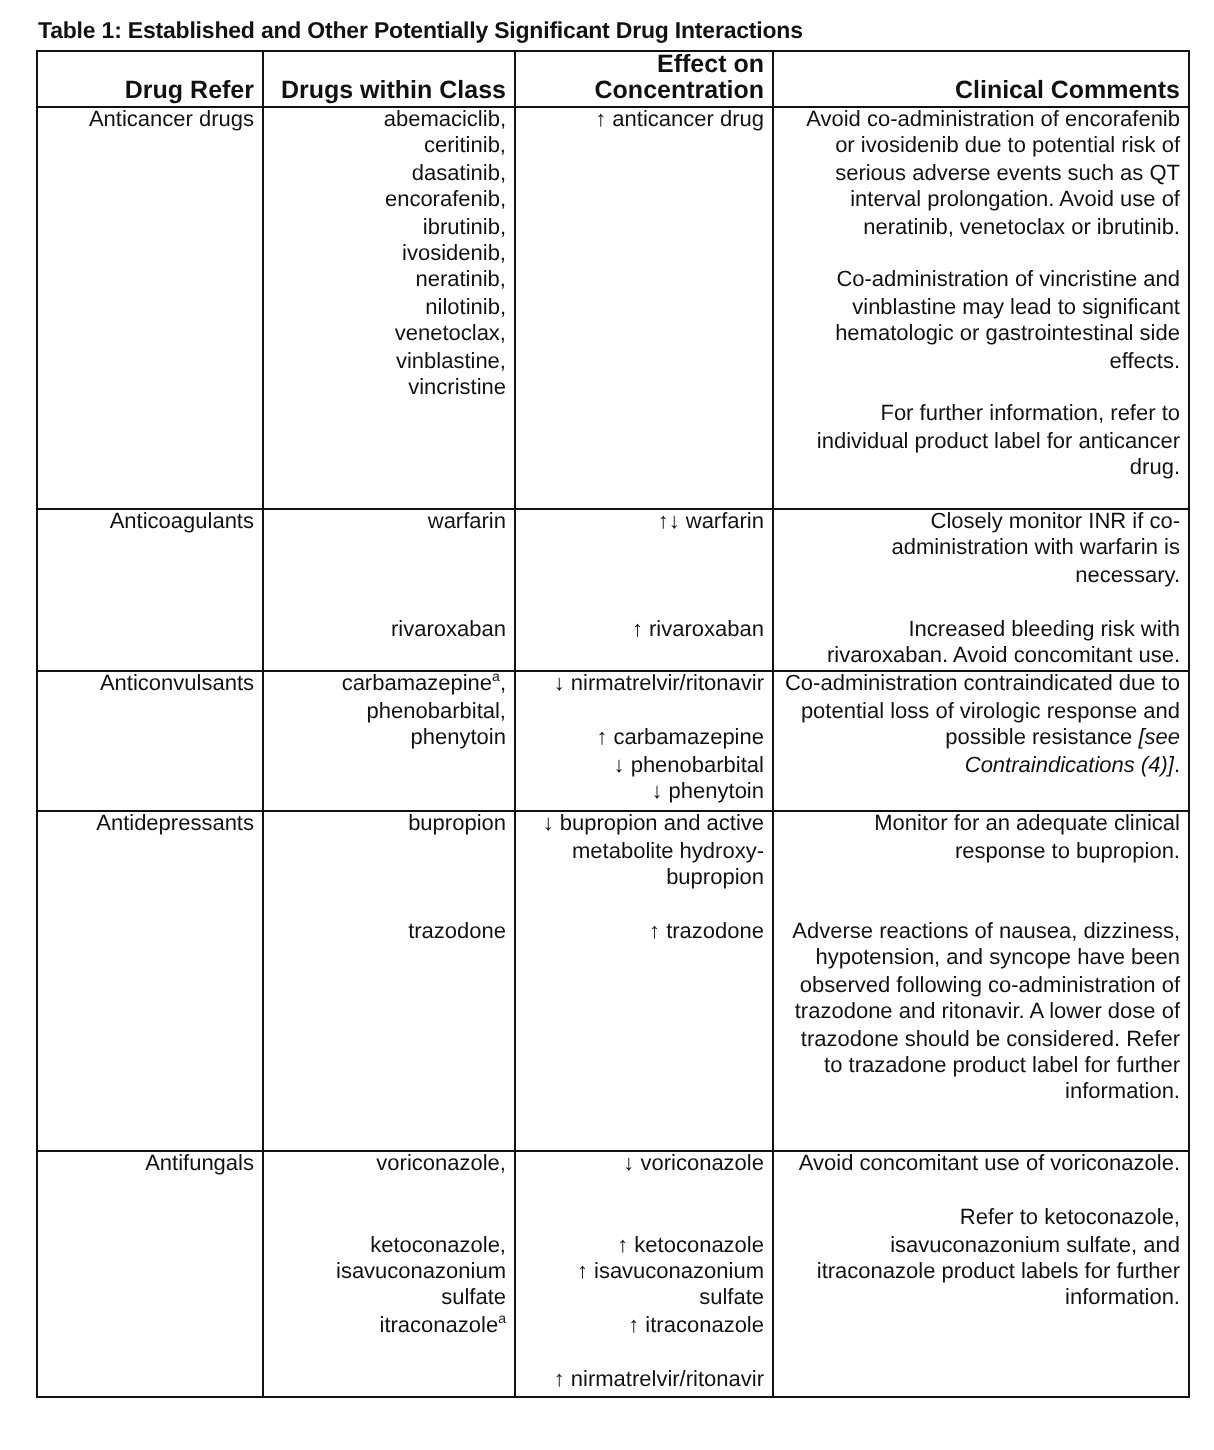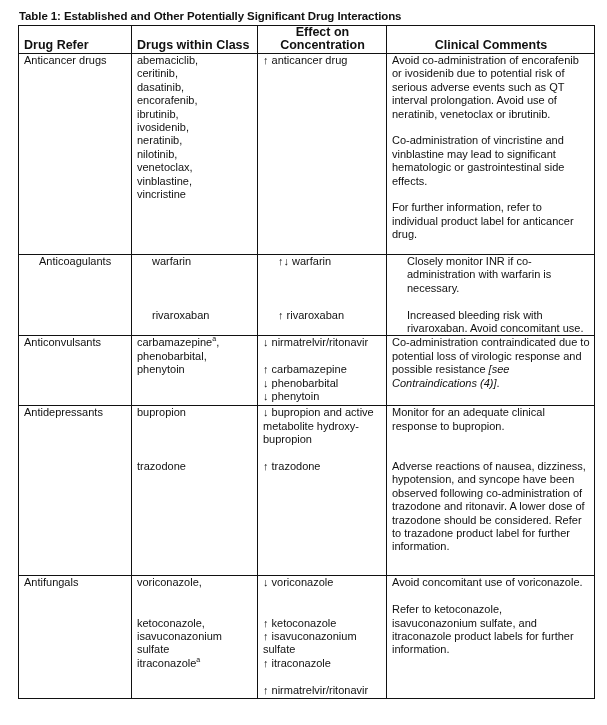--- a/index.html
+++ b/index.html
@@ -32,20 +32,21 @@
       border-collapse: collapse;
       table-layout: fixed;
       font-size: 11px;
       line-height: 13.4px;
     }
     table.drug-table th,
     table.drug-table td {
       border: 1px solid #111111;
       vertical-align: top;
       padding: 0 4px 0 5px;
+      text-align: right;
     }
     table.drug-table th {
       font-weight: bold;
       font-size: 12.5px;
       line-height: 13px;
       vertical-align: bottom;
       height: 26px;
       padding-bottom: 1px;
     }
     th.col-class, th.col-drugs { text-align: left; }

